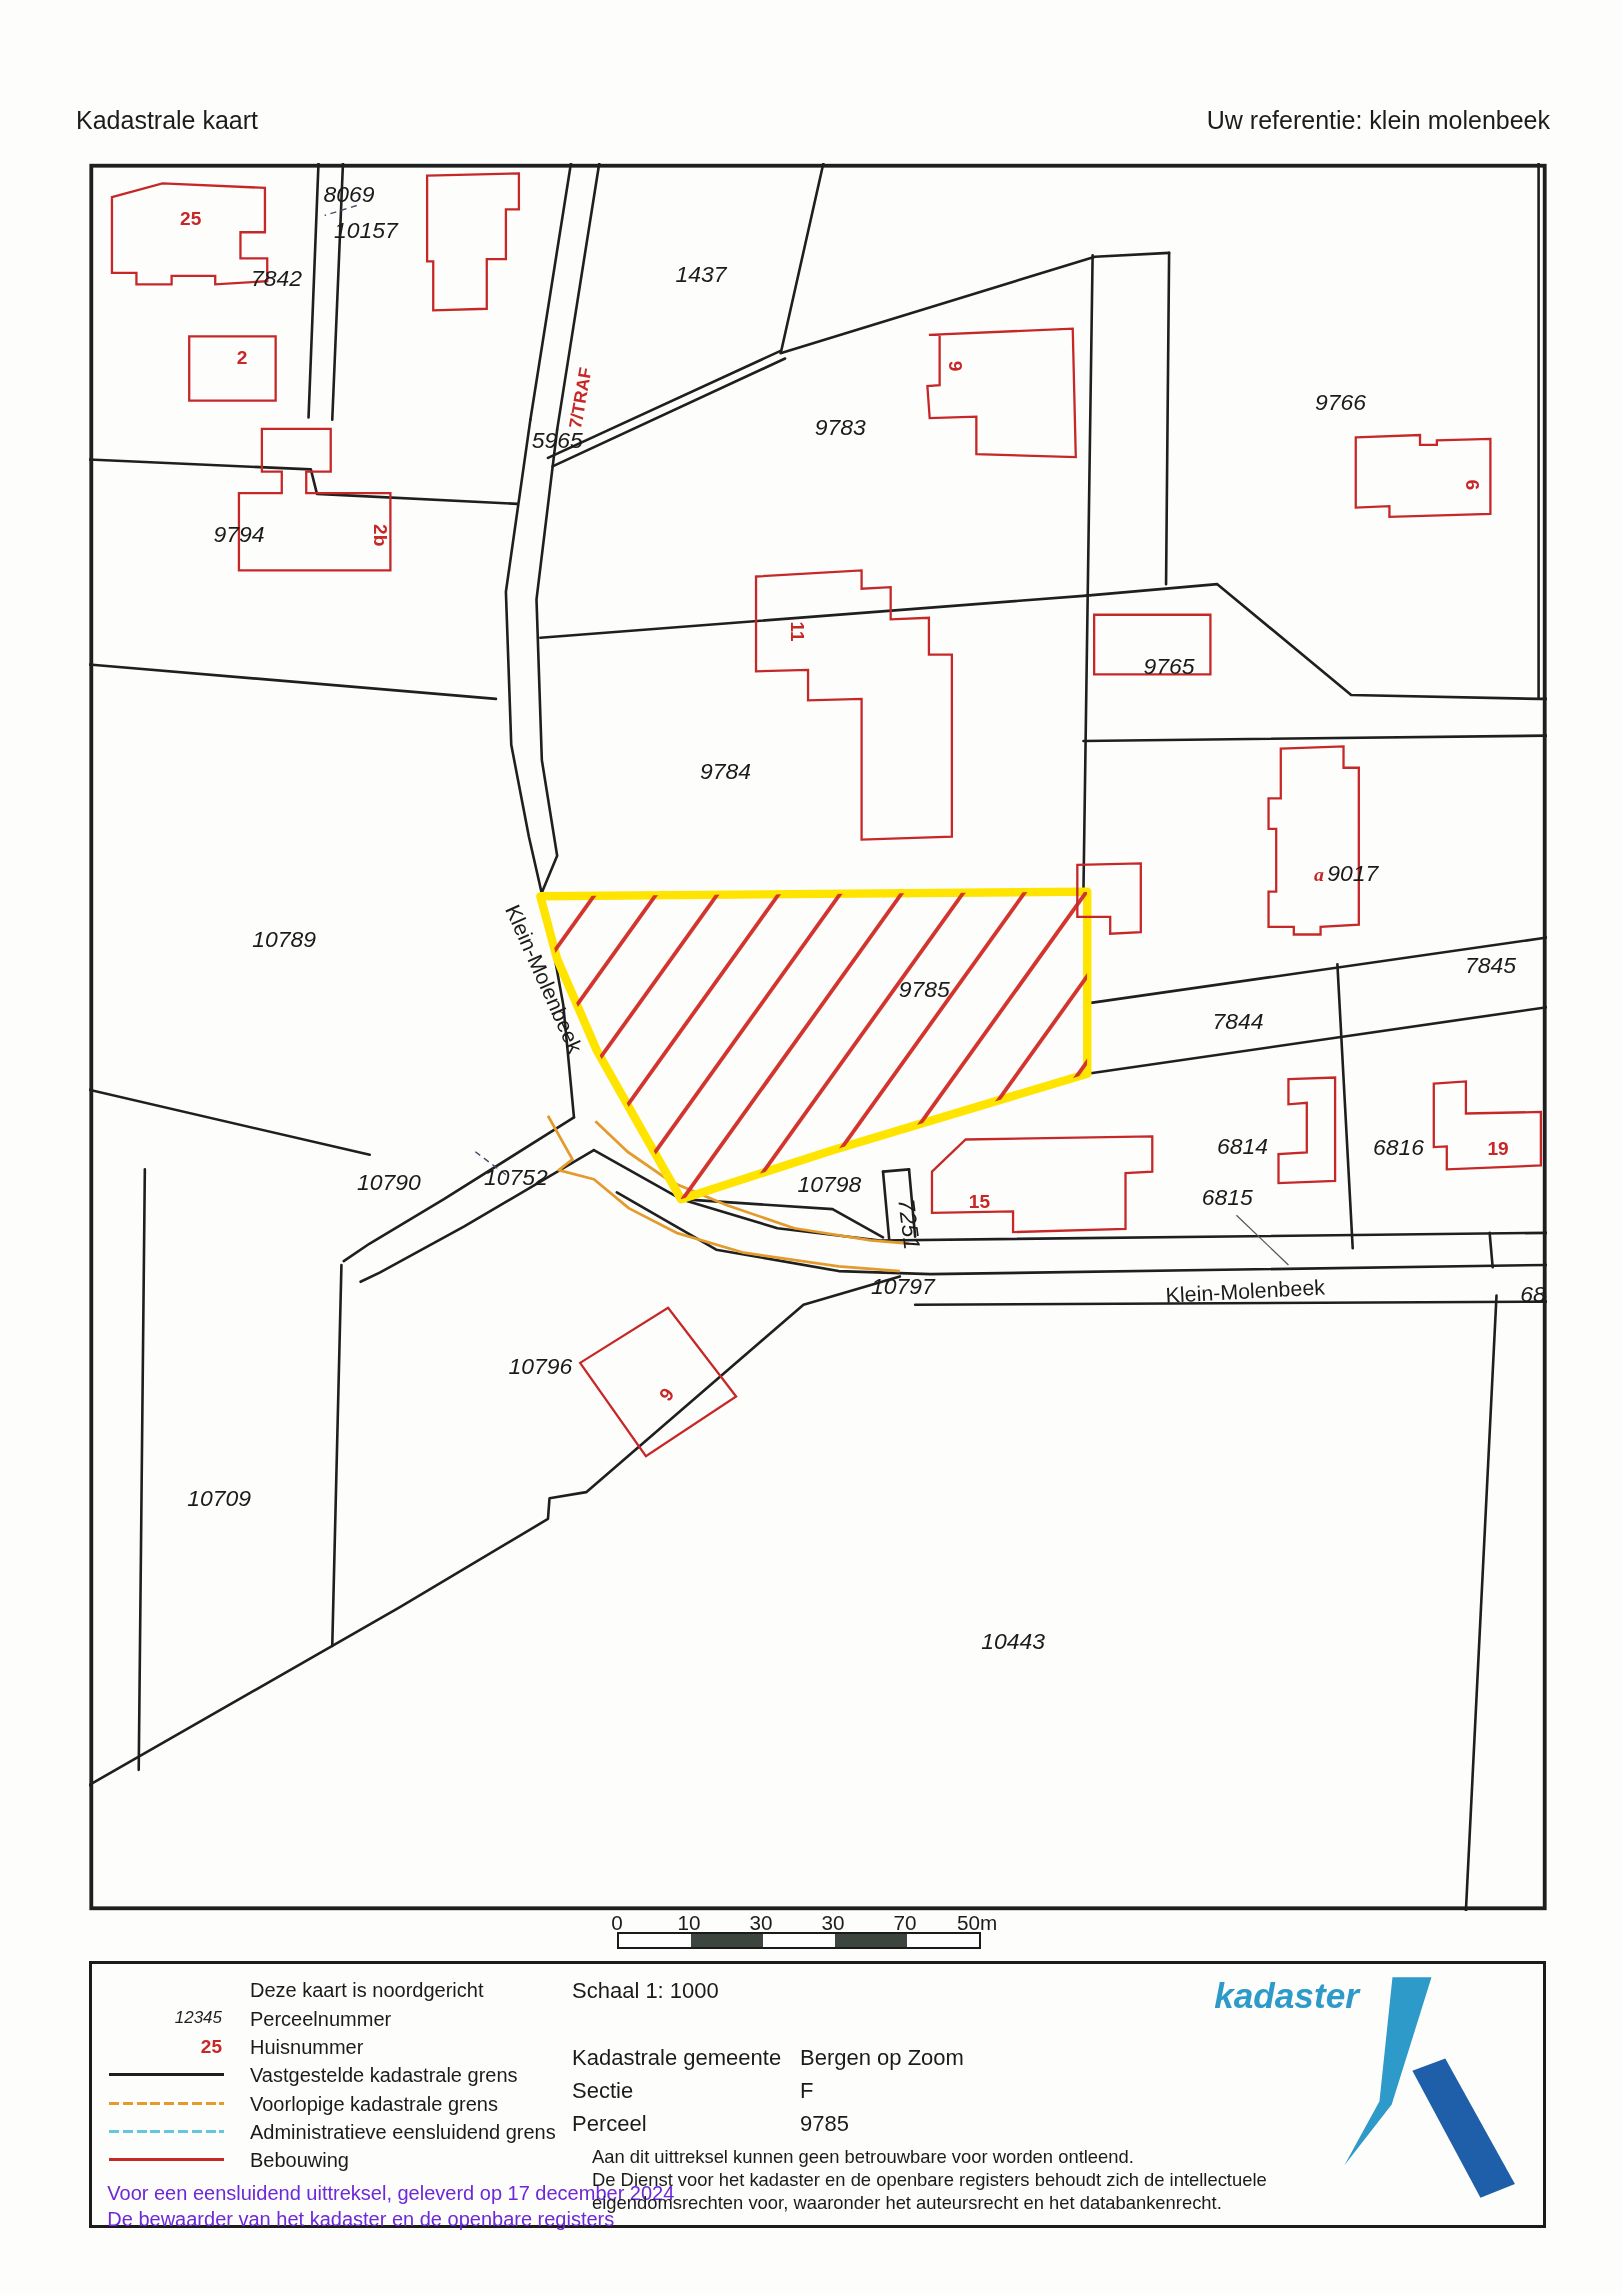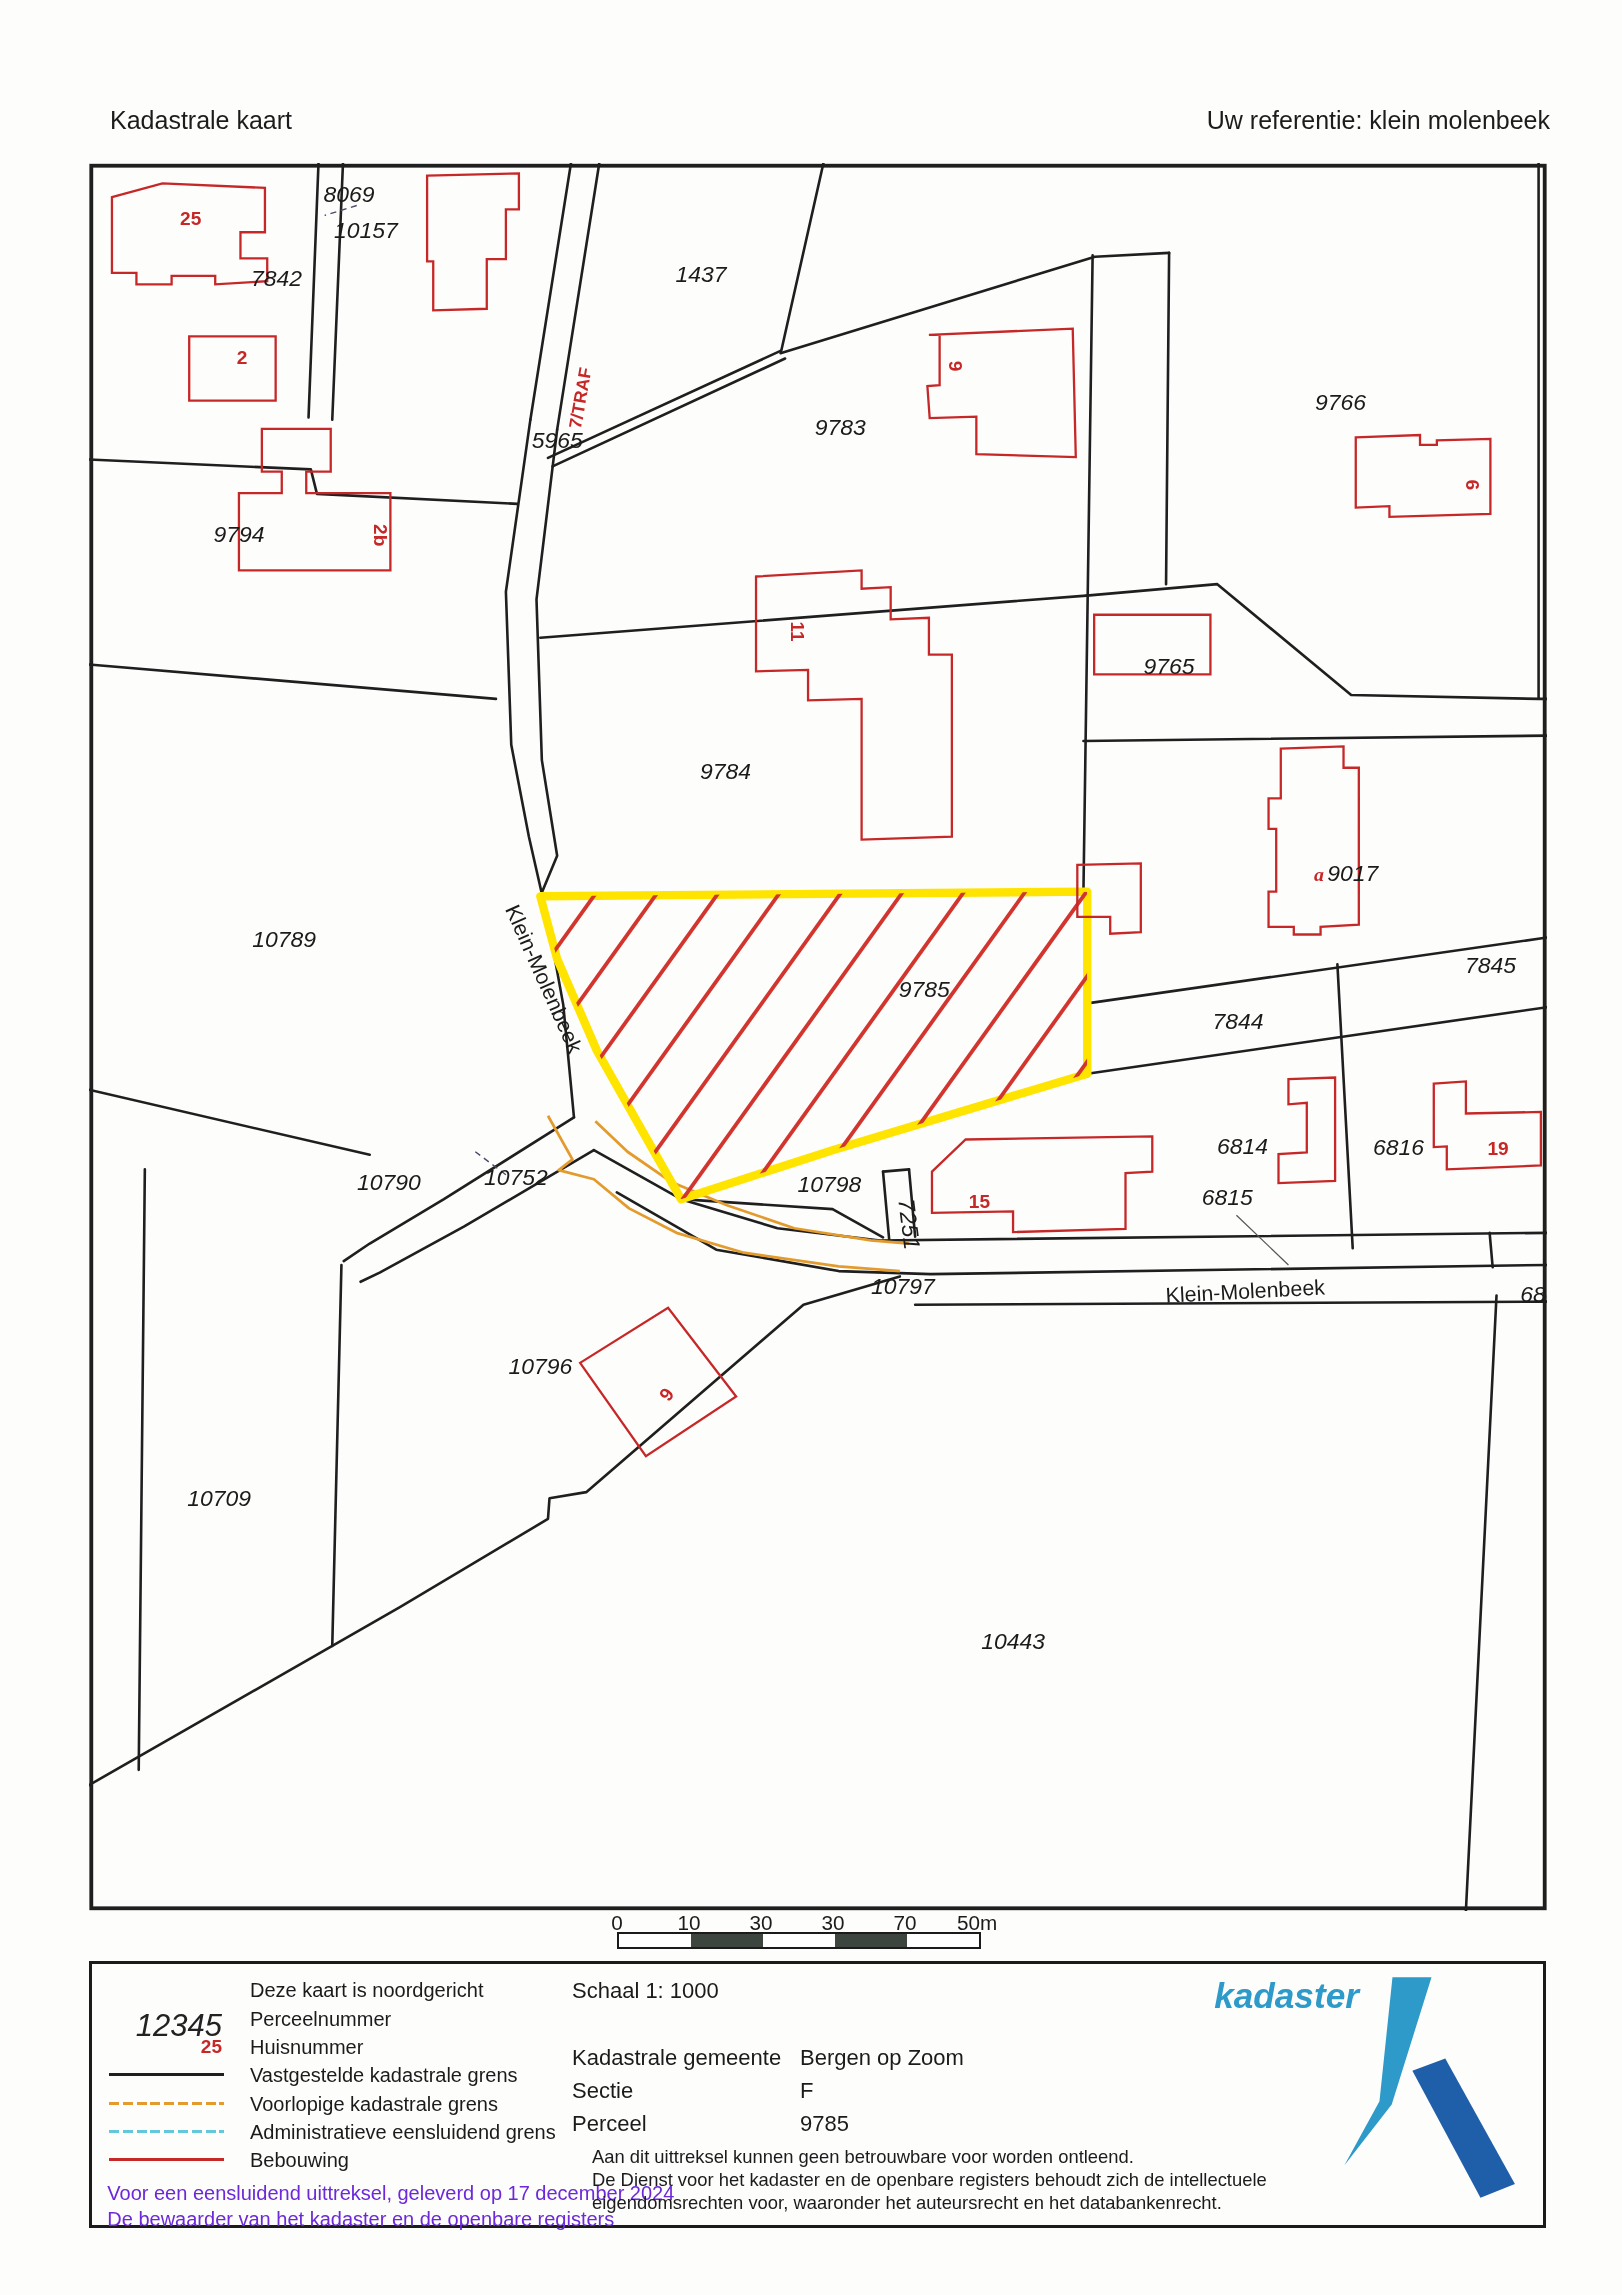--- a/index.html
+++ b/index.html
@@ -1,18 +1,18 @@
 <!DOCTYPE html>
 <html style="--line: #1f1f1f; --building: #c62828; --hatch: #d2342e; --highlight: #ffe400; --provisional: #e39b2d; --admin: #63c8dc; --logo_light: #2d9ac9; --logo_dark: #1f5fa9; --scale_dark: #3c463f;font-size:12.2px"><head>
 <meta charset="utf-8">
 <style>
   html,body{margin:0;padding:0;background:#e8e8e8;}
   #page{position:relative;width:1623px;height:2295px;background:#fdfdfc;font-family:"Liberation Sans",sans-serif;overflow:hidden;}
   .hdr{position:absolute;top:106px;font-size:25px;color:#1c1c1c;}
-  #hdr-left{left:110px;}
+  #hdr-left{left:76px;}
   #hdr-right{right:73px;}
   
   #map{position:absolute;left:89px;top:163px;width:1458px;height:1748px;}
   #map svg{position:absolute;left:0;top:0;}
   .k{stroke:var(--line);stroke-width:3.4;fill:none;stroke-linejoin:round;stroke-linecap:round;}
   .kb{stroke:var(--line);stroke-width:5;fill:none;}
   .dashl{stroke:#4a4a66;stroke-width:1.8;stroke-dasharray:8 6;fill:none;}
   .thin{stroke:#555;stroke-width:1.6;fill:none;}
   .org{stroke:var(--provisional);stroke-width:3.6;fill:none;stroke-linejoin:round;}
   .bld{stroke:var(--building);stroke-width:3;fill:none;stroke-linejoin:miter;}
@@ -26,21 +26,21 @@
   
   #scalebar{position:absolute;left:617px;top:1911px;width:428px;height:47px;}
   #segments{position:absolute;left:0;top:21.4px;width:360px;height:13px;border:2.3px solid #1b1b1b;display:flex;}
   .seg{flex:1;}
   .tick{position:absolute;top:0;font-size:20.7px;color:#1b1b1b;transform:translateX(-50%);}
   
   #legend-box{position:absolute;left:89px;top:1961px;width:1457px;height:267px;border:3.1px solid #1b1b1b;box-sizing:border-box;}
   .leg-row{position:absolute;height:23px;font-size:20px;color:#1b1b1b;}
   .leg-label{position:absolute;left:158px;top:0;white-space:nowrap;}
   .leg-sym{position:absolute;left:0;width:130px;text-align:right;top:0;}
-  .sym-parcel{font-style:italic;font-size:31px;color:#222;}
+  .sym-parcel{font-style:italic;font-size:17px;color:#222;}
   .sym-house{color:var(--building);font-weight:700;font-size:19px;}
   .ls{position:absolute;left:17px;top:9.2px;width:115px;height:3.1px;}
   .ls-vastgesteld{background:var(--line);}
   .ls-voorlopig{background:repeating-linear-gradient(90deg,var(--provisional) 0 10px,transparent 10px 13.8px);}
   .ls-administratief{background:repeating-linear-gradient(90deg,var(--admin) 0 10px,transparent 10px 13.8px);}
   .ls-bebouwing{background:var(--building);}
   #leg-footer{position:absolute;left:15.3px;top:216px;font-size:20px;color:#6d28d9;line-height:26px;white-space:nowrap;}
   #info-col{position:absolute;left:480px;top:13.8px;color:#1b1b1b;}
   #schaal{font-size:22px;}
   #info-rows{position:absolute;left:0;top:63px;width:536px;}

